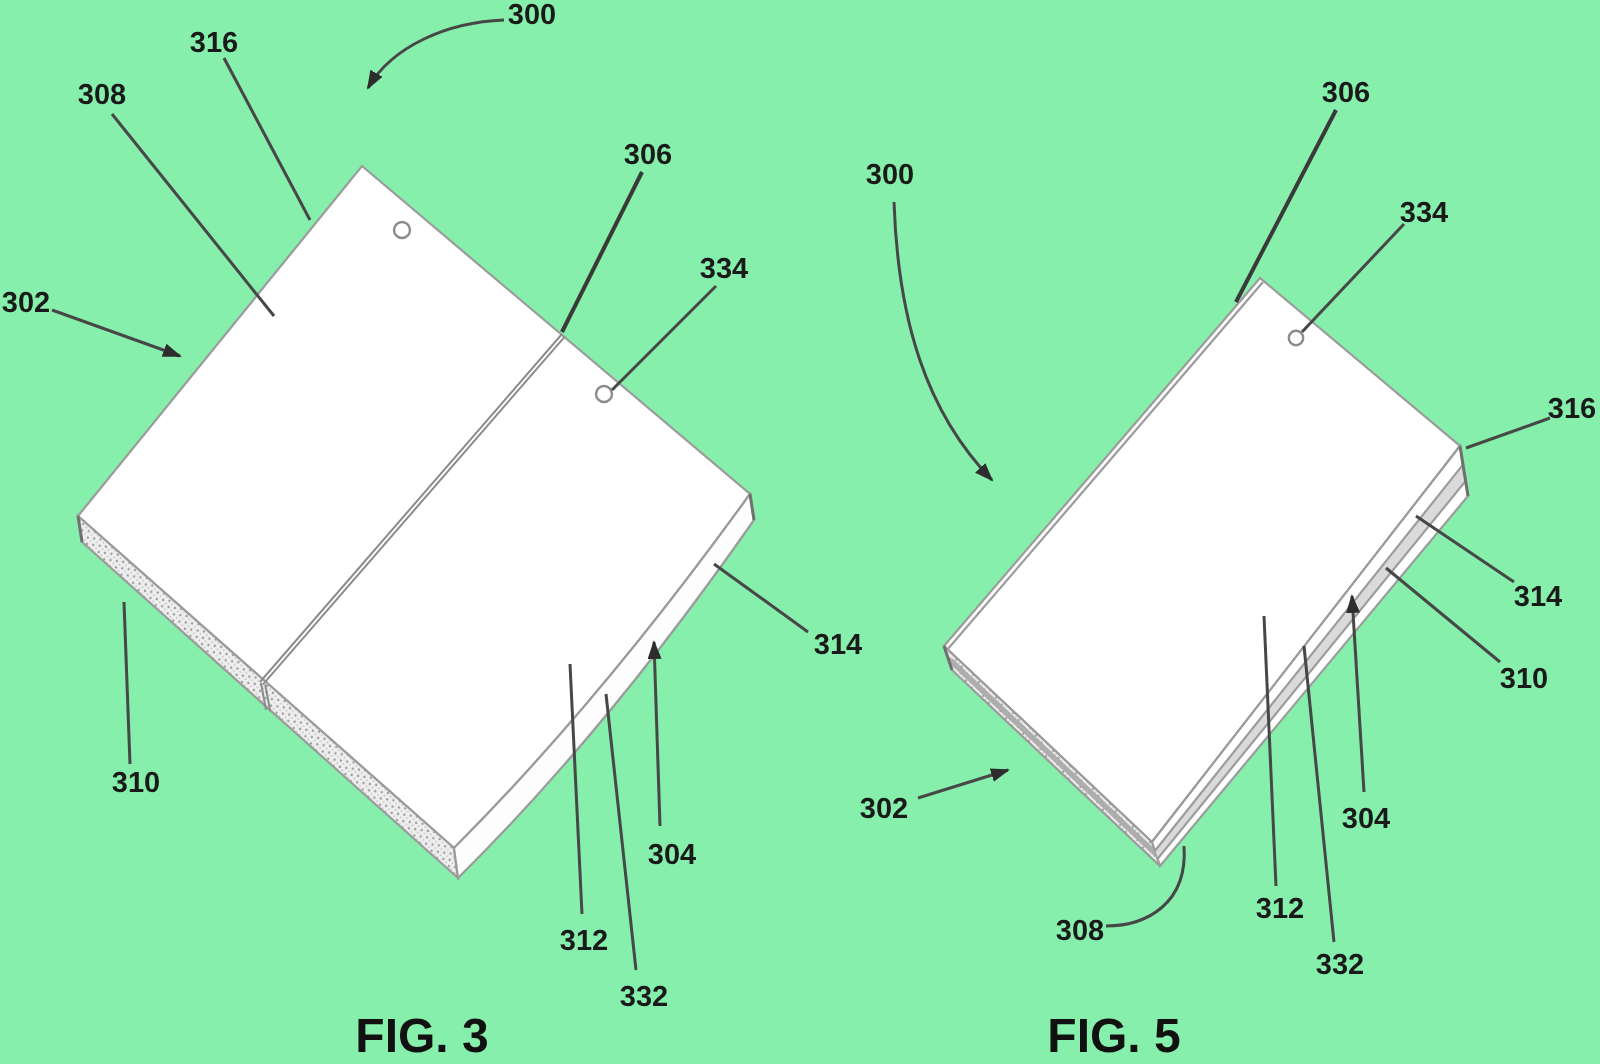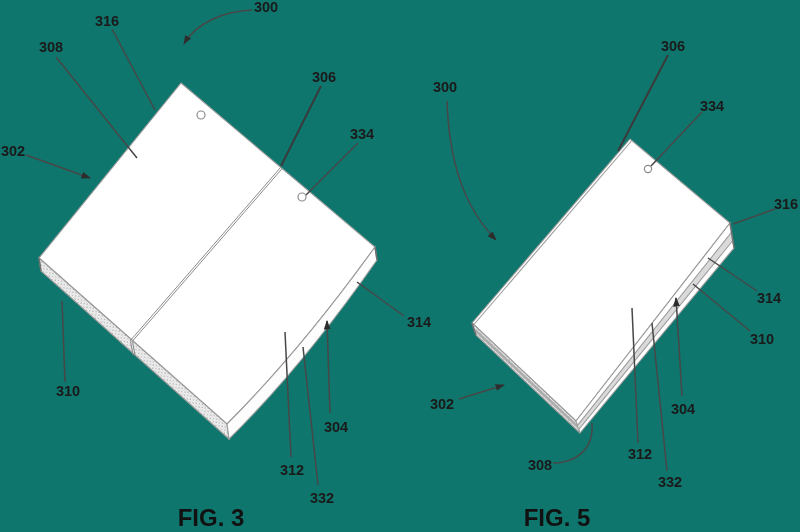--- a/index.html
+++ b/index.html
@@ -1,20 +1,20 @@
 <!DOCTYPE html>
 <html><head>
 <meta charset="utf-8">
 <style>
   html, body { margin: 0; padding: 0; background: #ffffff; }
   .canvas {
     position: relative;
     width: 800px;
     height: 532px;
-    background: #0f766e;
+    background: #86efac;
     overflow: hidden;
     font-family: "Liberation Sans", sans-serif;
   }
   svg { display: block; }
   text.ref {
     font-family: "Liberation Sans", sans-serif;
     font-size: 14.5px;
     font-weight: 700;
     fill: #1a1a1a;
     text-anchor: middle;

